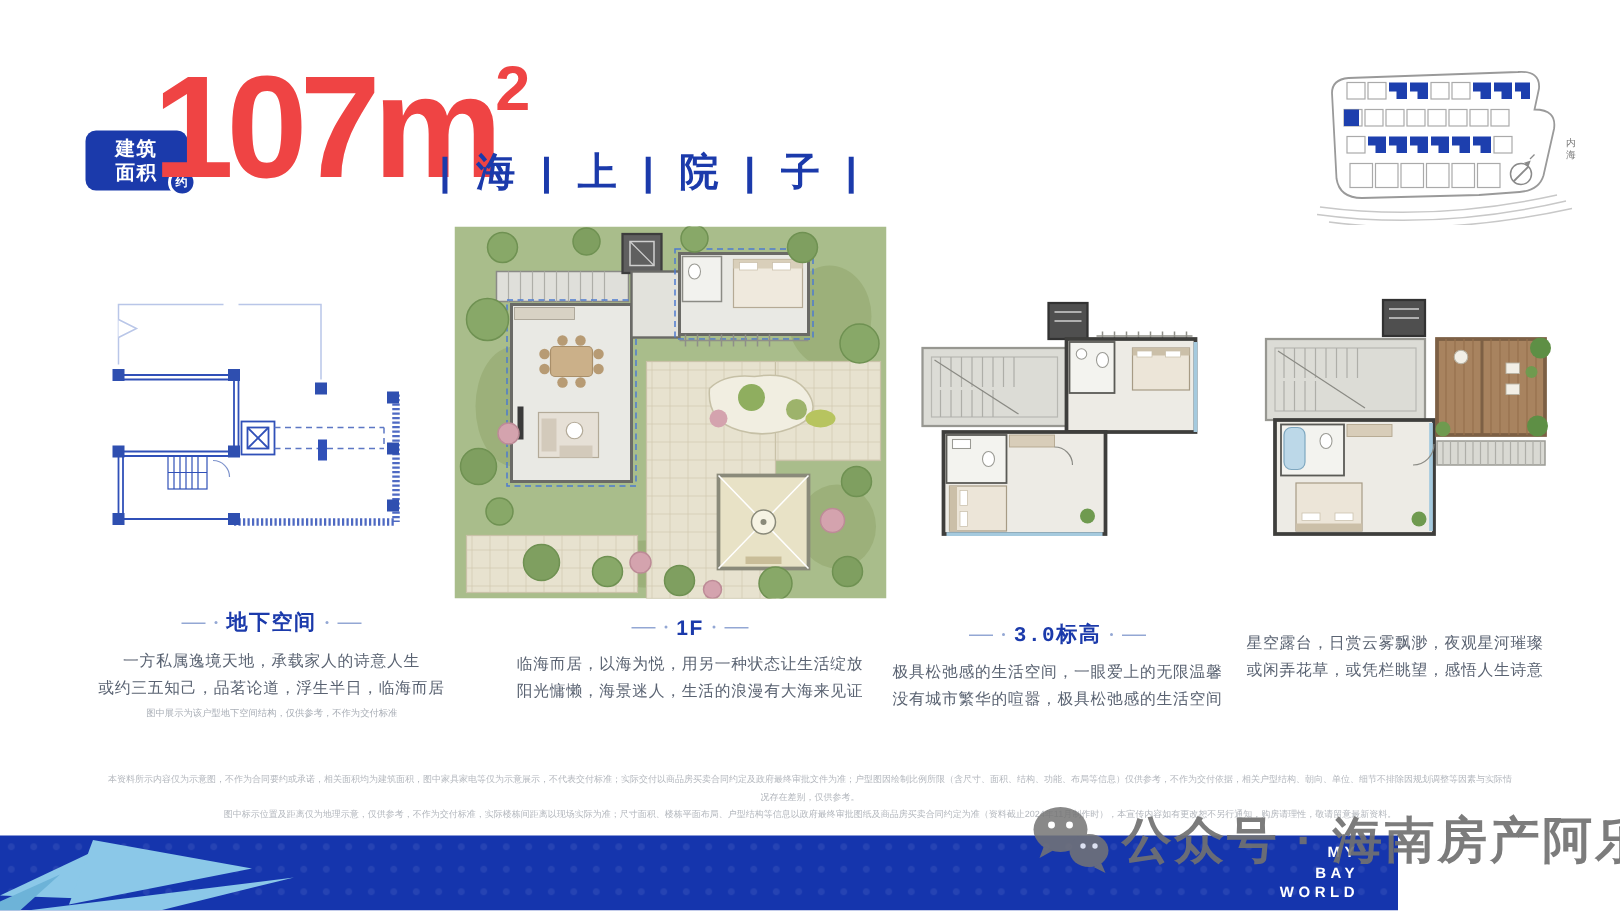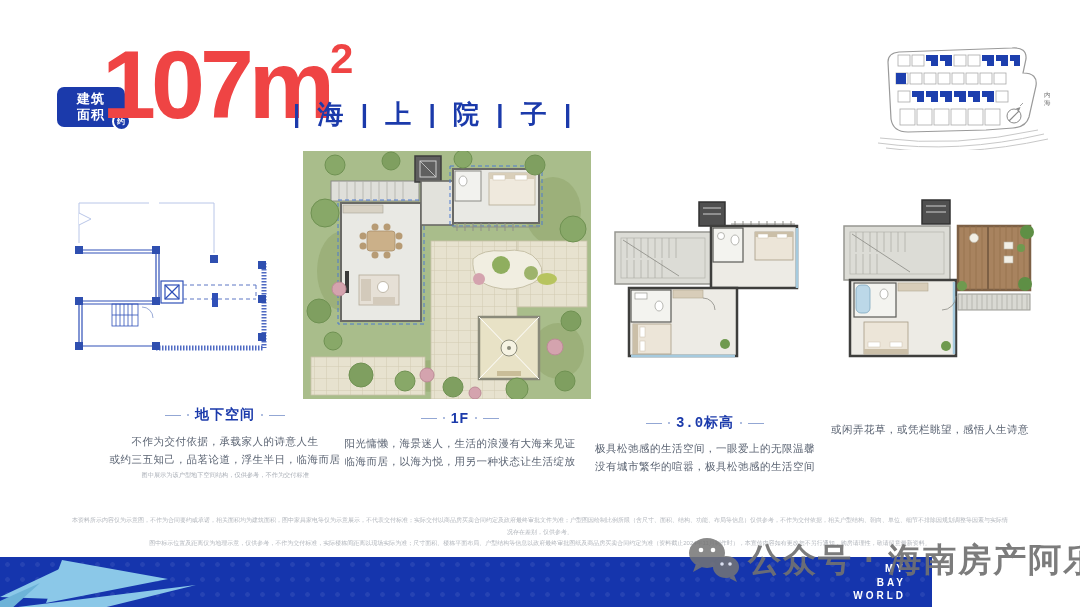--- a/index.html
+++ b/index.html
@@ -451,65 +451,66 @@
       <line x1="166" y1="98" x2="166" y2="114"></line>
         <line x1="171" y1="98" x2="171" y2="114"></line>
       <line x1="176" y1="98" x2="176" y2="114"></line>
         <line x1="181" y1="98" x2="181" y2="114"></line>
       <line x1="186" y1="98" x2="186" y2="114"></line>
         <line x1="191" y1="98" x2="191" y2="114"></line>
     </g>
   </g>
 </svg>
 
-<div class="abs section-label" style="left:61px;top:406px;width:240px;margin-left:44px;">
+<div class="abs section-label" style="left:61px;top:406px;width:240px;">
   <div class="sec-title-row">
     <span class="dash"></span>
     <span class="dot"></span>
     <span class="sec-title">地下空间</span>
     <span class="dot"></span>
     <span class="dash"></span>
   </div>
   <div class="sec-desc">
-    <div>不作为交付依据，承载家人的诗意人生</div>
+    <div>一方私属逸境天地，承载家人的诗意人生</div>
     <div>或约三五知己，品茗论道，浮生半日，临海而居</div>
   </div>
   <div class="tiny-note">图中展示为该户型地下空间结构，仅供参考，不作为交付标准</div>
 </div>
 
 <div class="abs section-label" style="left:320px;top:410px;width:280px;">
   <div class="sec-title-row">
     <span class="dash"></span>
       <span class="dot"></span>
     <span class="sec-title">1F</span>
     <span class="dot"></span>
       <span class="dash"></span>
   </div>
   <div class="sec-desc">
+    <div>临海而居，以海为悦，用另一种状态让生活绽放</div>
     <div>阳光慵懒，海景迷人，生活的浪漫有大海来见证</div>
-    <div>临海而居，以海为悦，用另一种状态让生活绽放</div>
   </div>
 </div>
 
 <div class="abs section-label" style="left:580px;top:414px;width:250px;font-family:Liberation Mono, monospace;">
   <div class="sec-title-row">
     <span class="dash"></span>
       <span class="dot"></span>
     <span class="sec-title">3.0标高</span>
     <span class="dot"></span>
       <span class="dash"></span>
   </div>
   <div class="sec-desc">
     <div>极具松弛感的生活空间，一眼爱上的无限温馨</div>
     <div>没有城市繁华的喧嚣，极具松弛感的生活空间</div>
   </div>
 </div>
 
 <div class="abs section-label" style="left:815px;top:412px;width:230px;">
   <div class="sec-desc">
+    <div>星空露台，日赏云雾飘渺，夜观星河璀璨</div>
     <div>或闲弄花草，或凭栏眺望，感悟人生诗意</div>
   </div>
 </div>
 
 <div class="abs disclaimer">
   <div>本资料所示内容仅为示意图，不作为合同要约或承诺，相关面积均为建筑面积，图中家具家电等仅为示意展示，不代表交付标准；实际交付以商品房买卖合同约定及政府最终审批文件为准；户型图因绘制比例所限（含尺寸、面积、结构、功能、布局等信息）仅供参考，不作为交付依据，相关户型结构、朝向、单位、细节不排除因规划调整等因素与实际情况存在差别，仅供参考。</div>
   <div>图中标示位置及距离仅为地理示意，仅供参考，不作为交付标准，实际楼栋间距离以现场实际为准；尺寸面积、楼栋平面布局、户型结构等信息以政府最终审批图纸及商品房买卖合同约定为准（资料截止2024年11月制作时），本宣传内容如有更改恕不另行通知，购房请理性，敬请留意最新资料。</div>
 </div>
 
 <div class="abs watermark">

